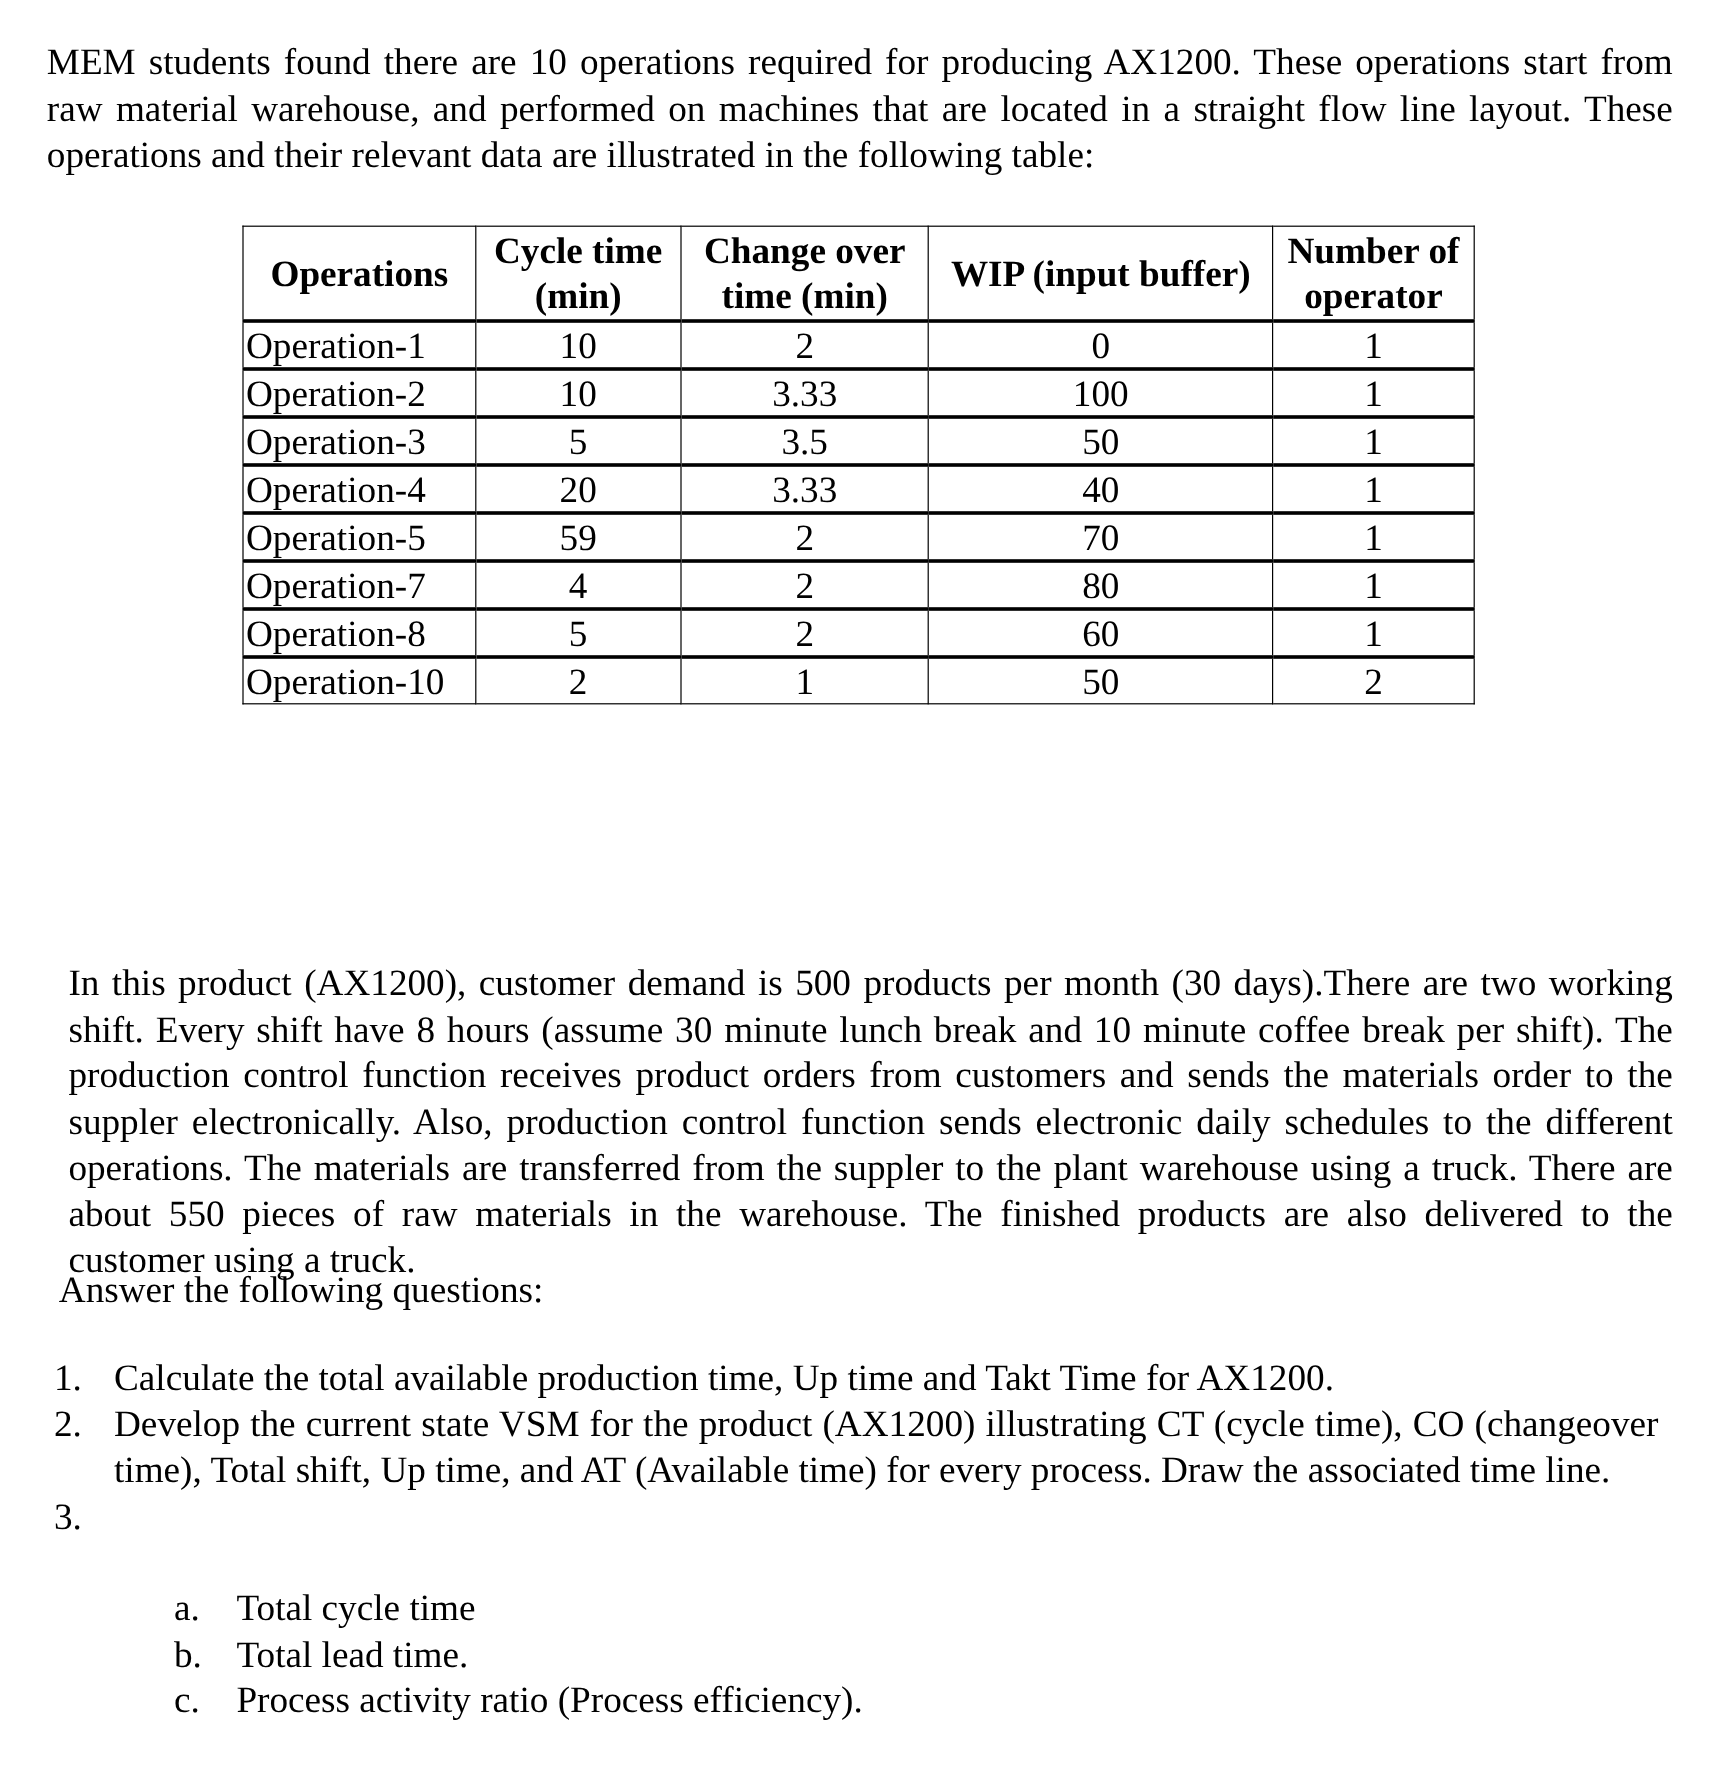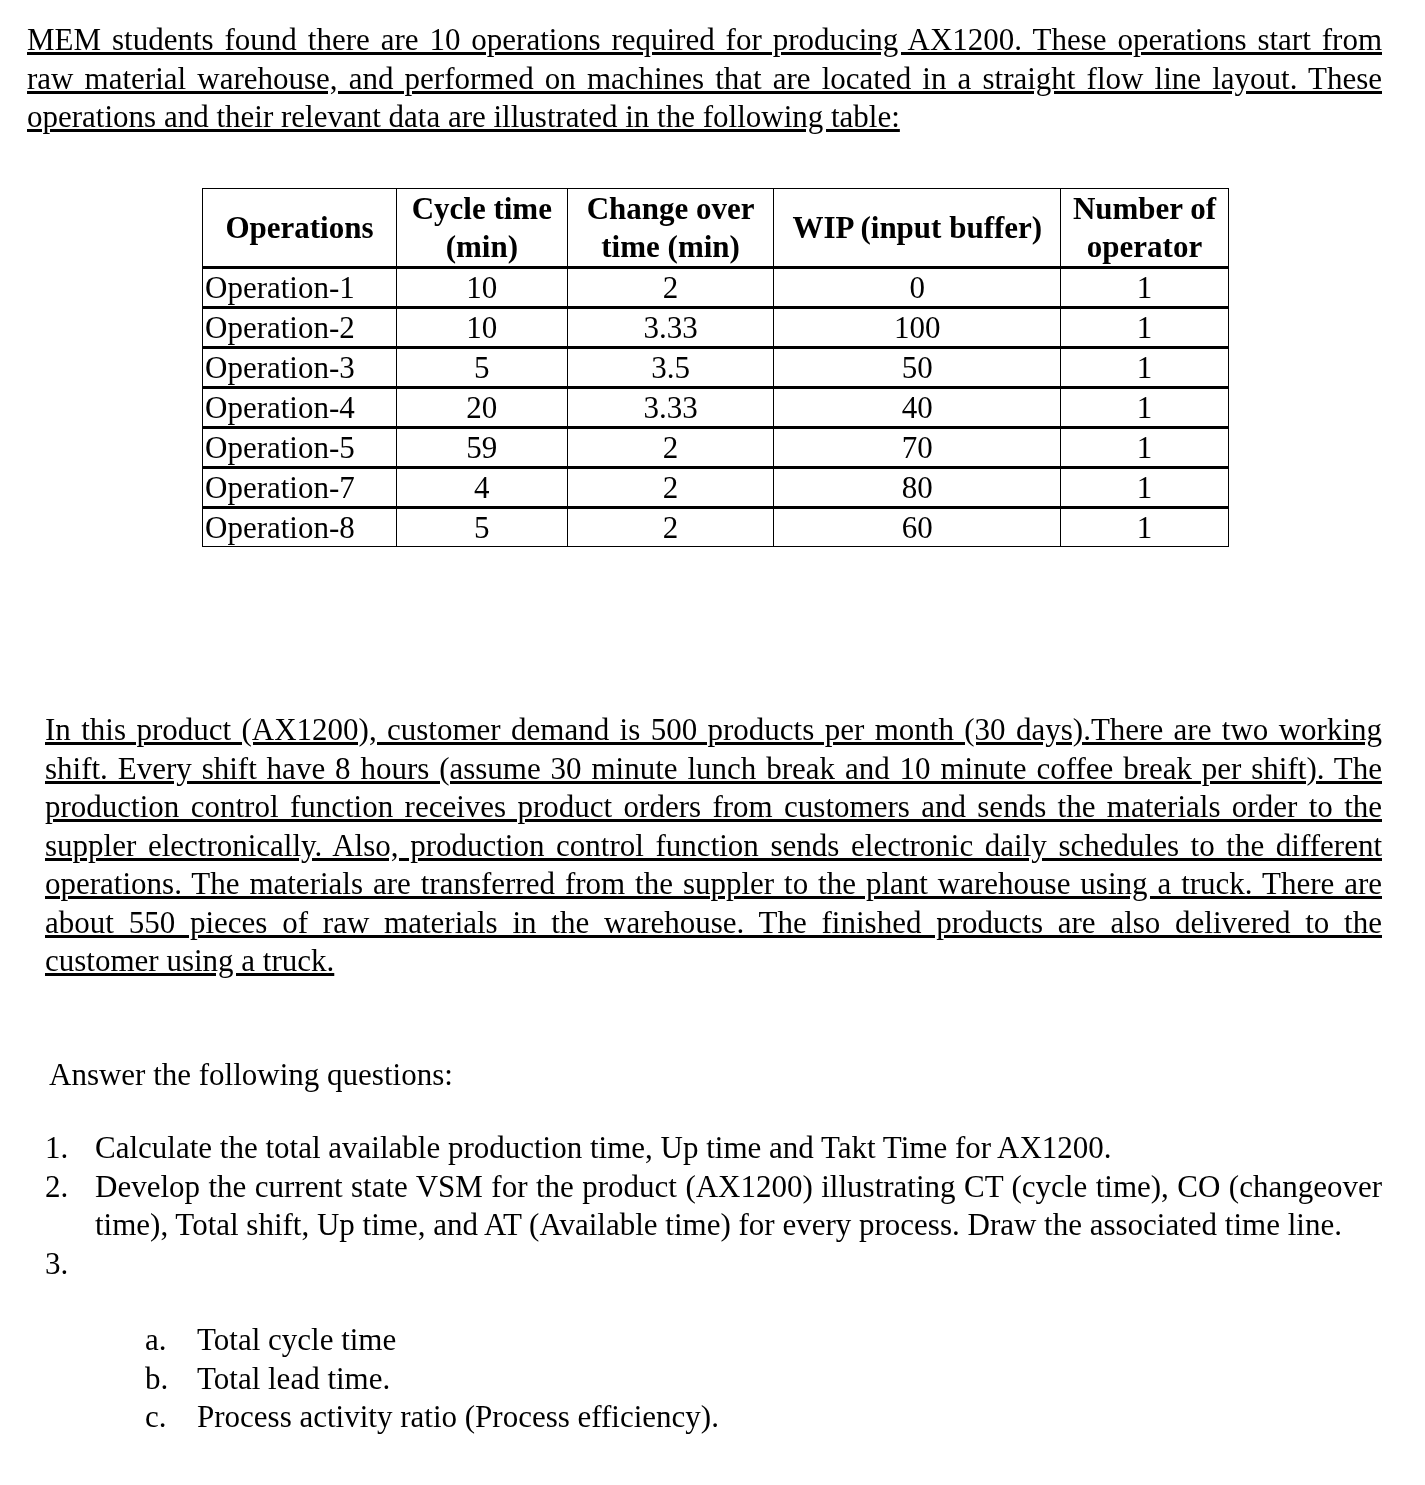--- a/index.html
+++ b/index.html
@@ -1,22 +1,22 @@
 <!DOCTYPE html>
 <html><head>
 <meta charset="utf-8">
 <style>
   html, body { margin: 0; padding: 0; background: #ffffff; }
   body {
     width: 1425px; height: 1485px; position: relative; overflow: hidden;
     font-family: "Liberation Serif", serif; color: #000; font-size: 31px;
   }
-  .para { position: absolute; text-align: justify; line-height: 38.5px; margin: 0; text-decoration: underline; }
+  .para { position: absolute; text-align: justify; line-height: 38.5px; margin: 12px; }
   .intro { left: 27px; top: 21px; width: 1355px; }
-  .para2 { left: 45px; top: 711px; width: 1337px; }
+  .para2 { left: 45px; top: 788px; width: 1337px; }
   .answer { position: absolute; left: 45px; top: 1052px; margin: 4px; line-height: 38px; }
 
   table.ops {
     position: absolute; left: 202px; top: 188px;
     border-collapse: collapse; width: 1027px;
   }
   table.ops td, table.ops th {
     border: 1.5px solid #000; padding: 0; text-align: center; font-weight: normal;
     line-height: 37px;
   }
@@ -99,20 +99,27 @@
         <td>80</td>
         <td>1</td>
       </tr>
       <tr>
         <td class="opname">Operation-8</td>
         <td>5</td>
         <td>2</td>
         <td>60</td>
         <td>1</td>
       </tr>
+      <tr>
+        <td class="opname">Operation-10</td>
+        <td>2</td>
+        <td>1</td>
+        <td>50</td>
+        <td>2</td>
+      </tr>
     </tbody>
 </table>
 
 <p class="para para2">In this product (AX1200), customer demand is 500 products per month (30 days).There are two working shift. Every shift have 8 hours (assume 30 minute lunch break and 10 minute coffee break per shift). The production control function receives product orders from customers and sends the materials order to the suppler electronically. Also, production control function sends electronic daily schedules to the different operations. The materials are transferred from the suppler to the plant warehouse using a truck. There are about 550 pieces of raw materials in the warehouse. The finished products are also delivered to the customer using a truck.</p>
 
 <p class="answer">Answer the following questions:</p>
 
 <ol class="qlist">
   <li>
     <span class="qnum">1.</span>

